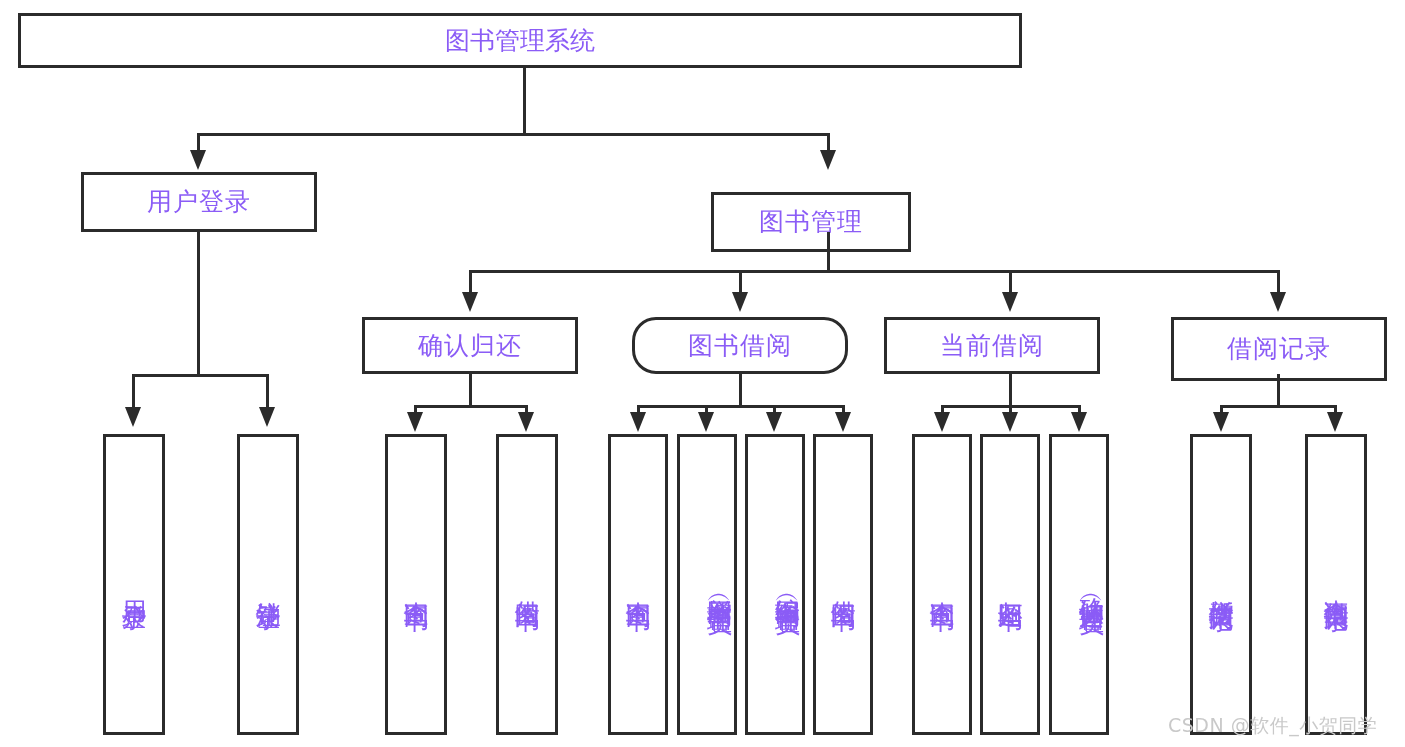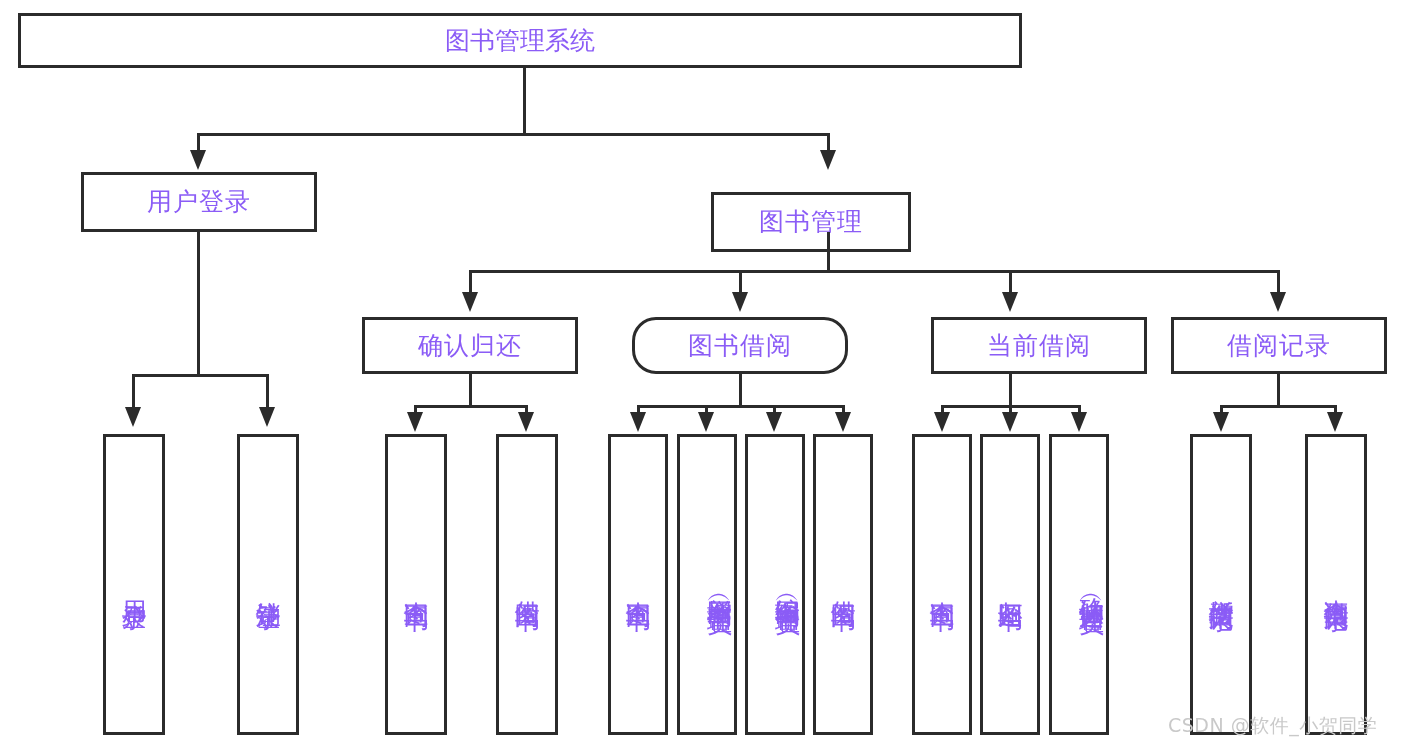--- a/index.html
+++ b/index.html
@@ -125,24 +125,24 @@
 
   <div class="edge edge-v" style="left:1277px; top:270px; width:3px; height:24px;"></div>
   <div class="arrow" style="left:1270px; top:292px;"></div>
 
   <div class="node node-h" style="left:362px; top:317px; width:216px; height:57px;">
     <span>确认归还</span>
   </div>
   <div class="node node-h" style="left:632px; top:317px; width:216px; height:57px;border-radius:24px;">
     <span>图书借阅</span>
   </div>
-  <div class="node node-h" style="left:931px; top:317px; width:216px; height:57px;">
+  <div class="node node-h" style="left:884px; top:317px; width:216px; height:57px;">
     <span>当前借阅</span>
   </div>
-  <div class="node node-h" style="left:1171px; top:317px; width:216px; height:57px;">
+  <div class="node node-h" style="left:1171px; top:317px; width:216px; height:64px;">
     <span>借阅记录</span>
   </div>
 
   <div class="edge edge-v" style="left:469px; top:374px; width:3px; height:34px;"></div>
   <div class="edge edge-h" style="left:414px; top:405px; width:114px; height:3px;"></div>
   <div class="edge edge-v" style="left:414px; top:405px; width:3px; height:14px;"></div>
   <div class="arrow" style="left:407px; top:412px;"></div>
   <div class="edge edge-v" style="left:525px; top:405px; width:3px; height:14px;"></div>
   <div class="arrow" style="left:518px; top:412px;"></div>
 

